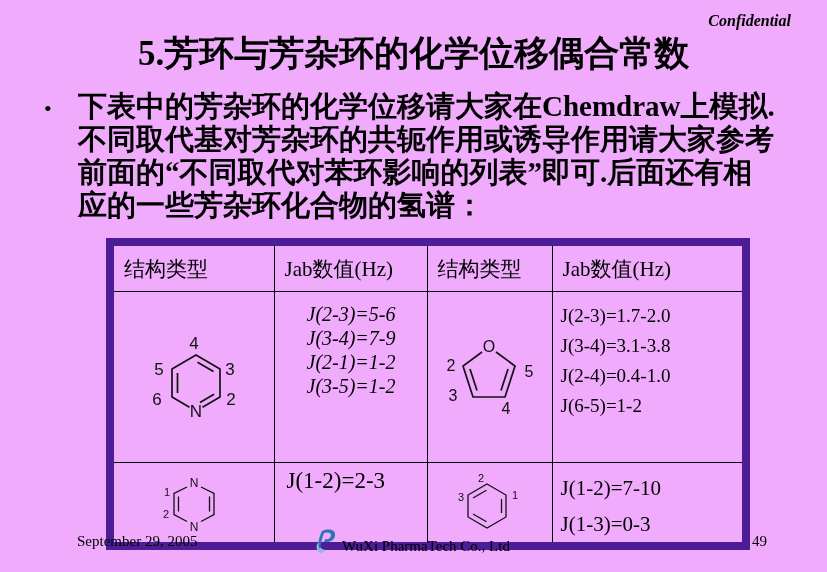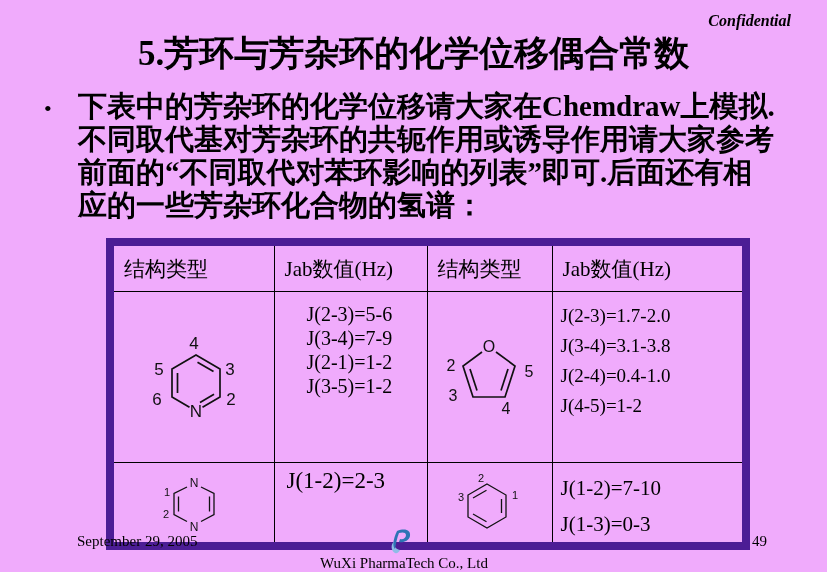--- a/index.html
+++ b/index.html
@@ -26,27 +26,27 @@
     border-collapse:collapse; table-layout:fixed;
     border:8px solid #4c1d95;
   }
   .jtable td { border:1.5px solid #000; padding:0; }
   .jtable tr.hrow td {
     height:45px; font-size:21px; padding-left:10px; vertical-align:middle;
   }
   .jtable tr.r1 td { height:160px; }
   .jtable tr.r2 td { height:69px; }
   td.struct-cell { text-align:center; vertical-align:middle; }
-  td.jcell1 { vertical-align:top; padding:10px 0 0 32px; font-size:20px; line-height:24px; }
+  td.jcell1 { vertical-align:top; padding:10px 0 0 32px; font-size:20px; line-height:24px;font-style:italic; }
   td.jcell2 { vertical-align:top; padding:9px 0 0 8px; font-size:19px; line-height:30px; }
   td.jbig  { vertical-align:top; padding:5px 0 0 12px; font-size:23px; }
   td.jcell3 { vertical-align:top; padding:7px 0 0 8px; font-size:21px; line-height:36px; }
   .atom-font { font-family:"Liberation Sans", sans-serif; }
   .footer-date { position:absolute; left:77px; top:533px; font-size:15px; }
-  .footer-center { position:absolute; left:315px; top:528px; display:flex; align-items:center;flex-direction:column; }
+  .footer-center { position:absolute; left:315px; top:528px; display:flex; align-items:flex-end; }
   .footer-company { font-size:15px; margin-left:5px; }
   .footer-page { position:absolute; left:752px; top:533px; font-size:15px;text-align:right; }
   svg { display:block; margin:0 auto; }
 </style>
 </head>
 <body>
 
 <div class="slide">
 
   <div class="confidential">Confidential</div>
@@ -113,21 +113,21 @@
             <text x="11" y="68">3</text>
             <text x="64" y="81">4</text>
             <text x="87" y="44">5</text>
           </g>
         </svg>
       </td>
       <td class="jcell2">
         <div>J(2-3)=1.7-2.0</div>
         <div>J(3-4)=3.1-3.8</div>
         <div>J(2-4)=0.4-1.0</div>
-        <div>J(4-5)=1-2</div>
+        <div>J(6-5)=1-2</div>
       </td>
     </tr>
     <tr class="r2">
       <td class="struct-cell">
         <svg width="66" height="66" viewBox="0 0 66 66">
           <g stroke="#111" stroke-width="1.3" fill="none">
             <polyline points="40,17 53,23.5 53,44.5 40,51.5"></polyline>
             <polyline points="26,17 13,23.5 13,44.5 26,51.5"></polyline>
             <line x1="17.5" y1="26.5" x2="17.5" y2="41.5"></line>
             <line x1="48.5" y1="26.5" x2="48.5" y2="41.5"></line>

